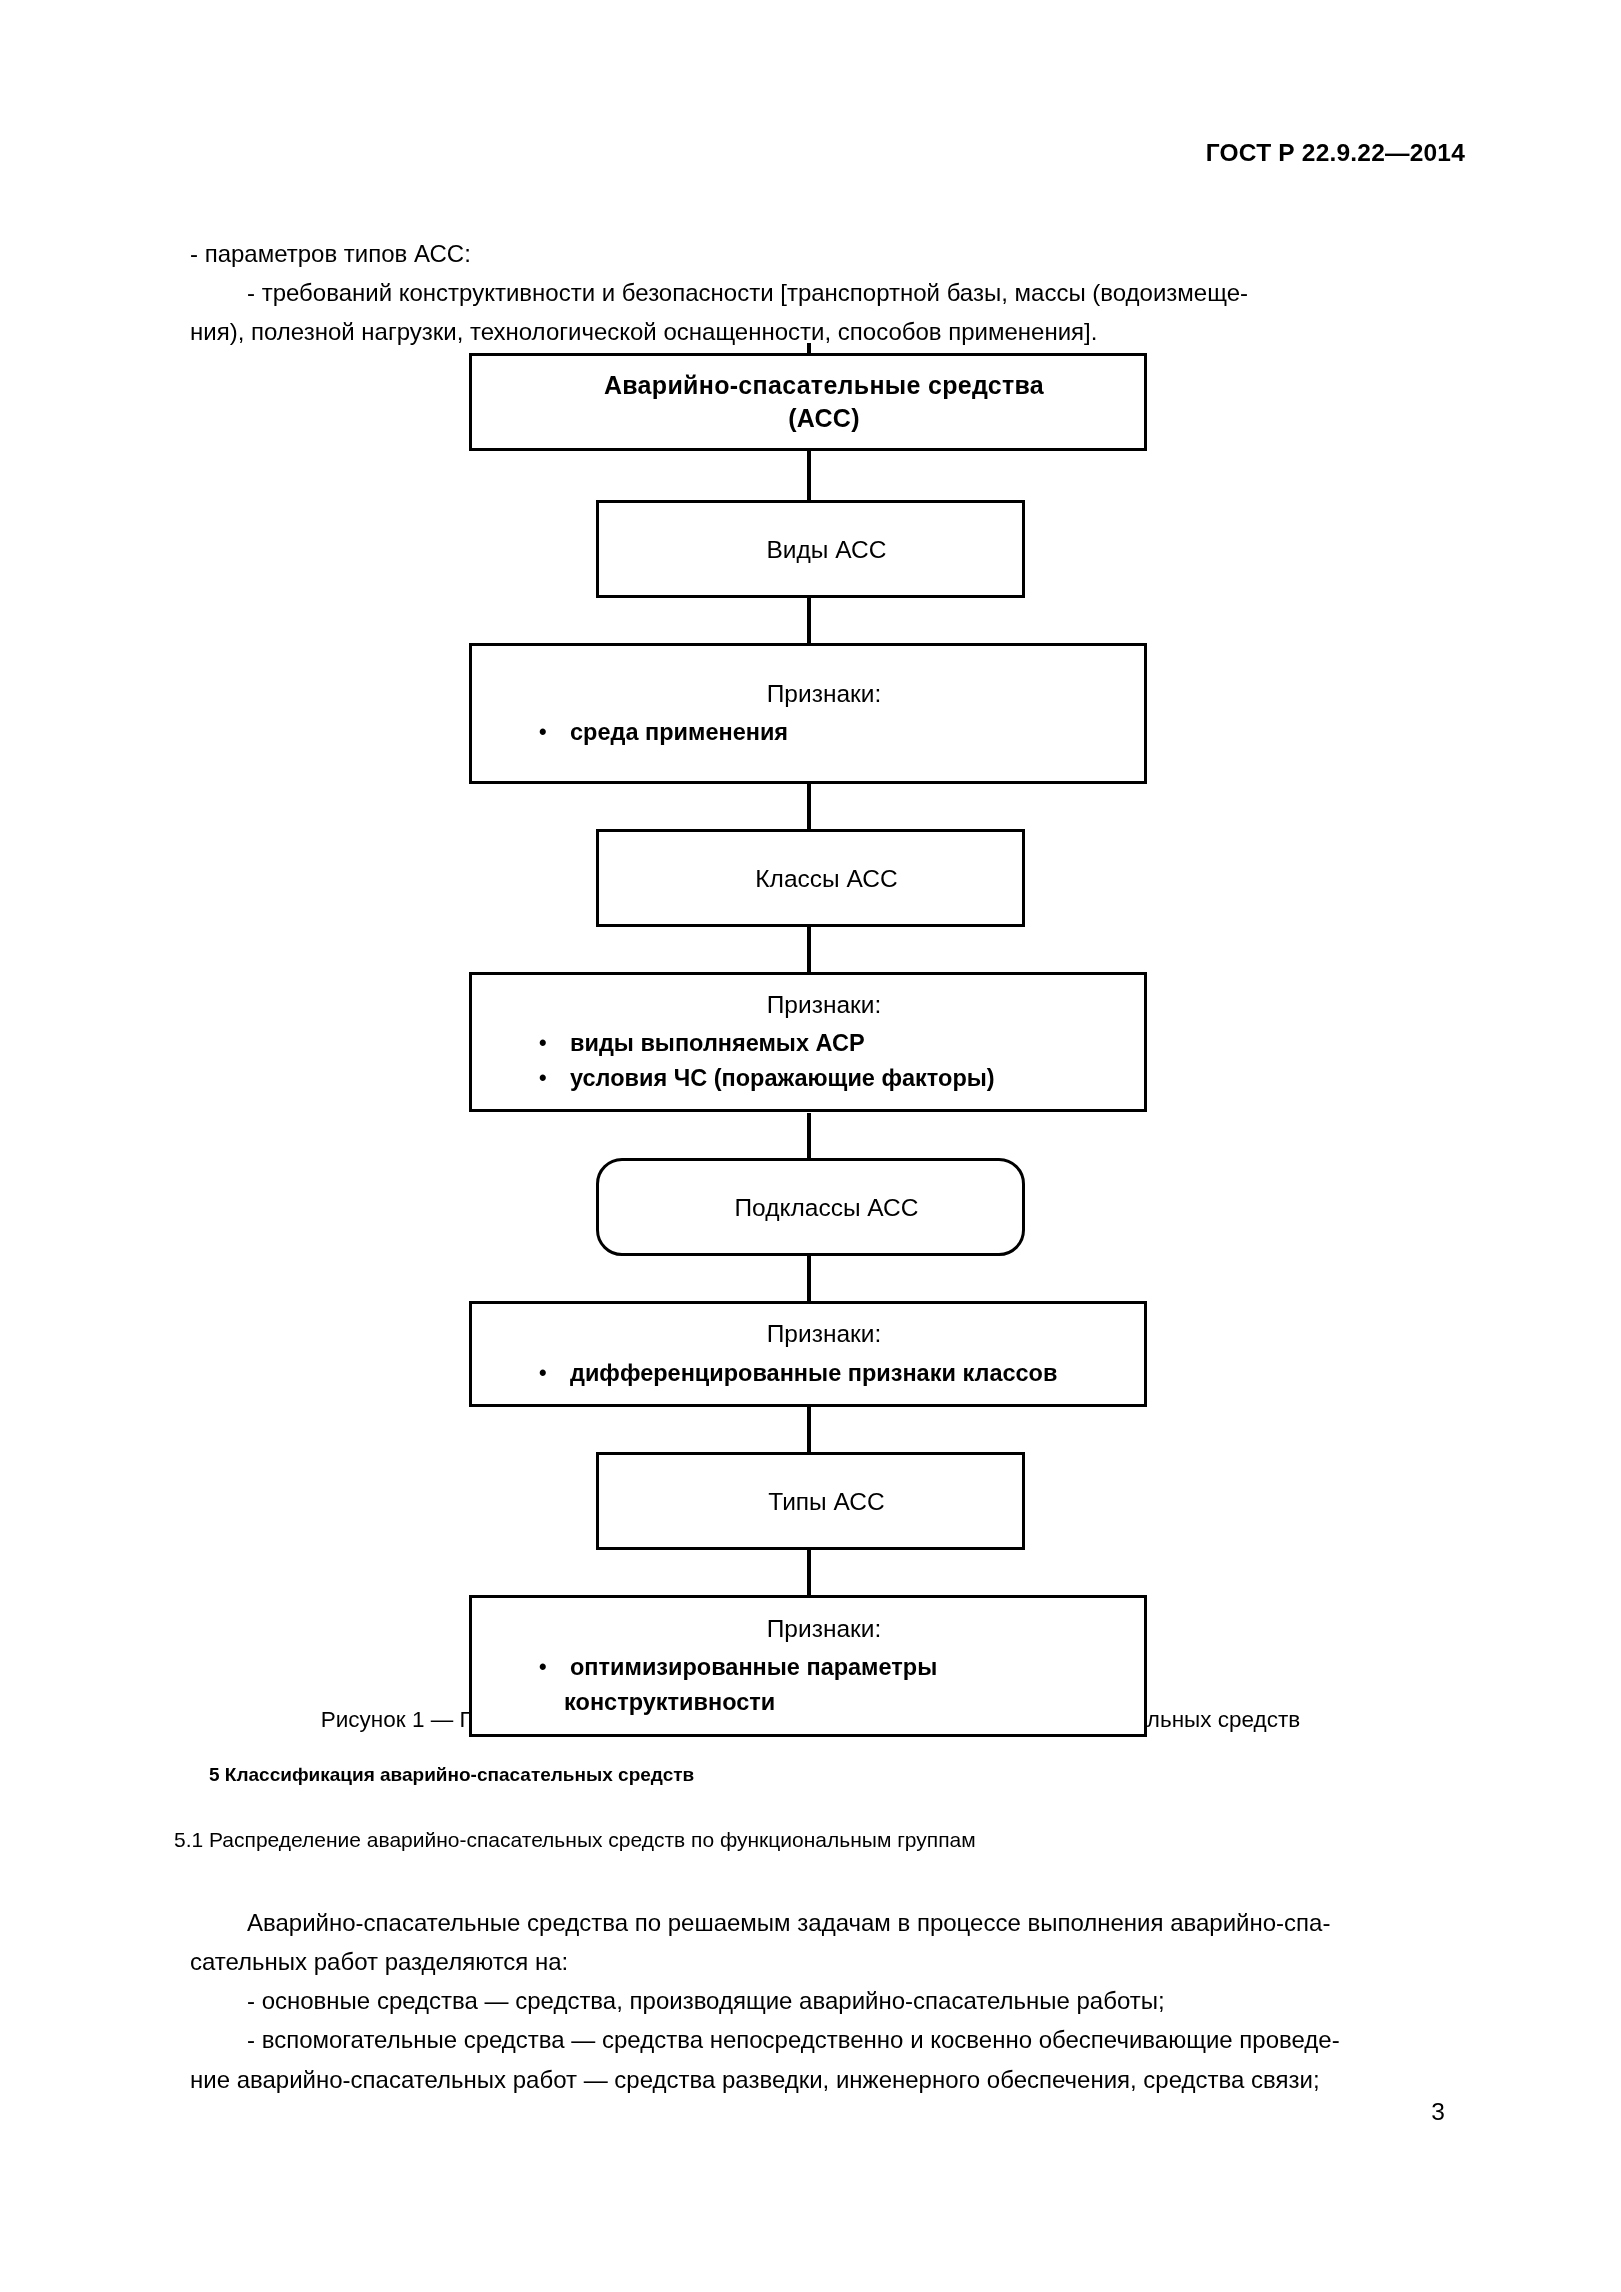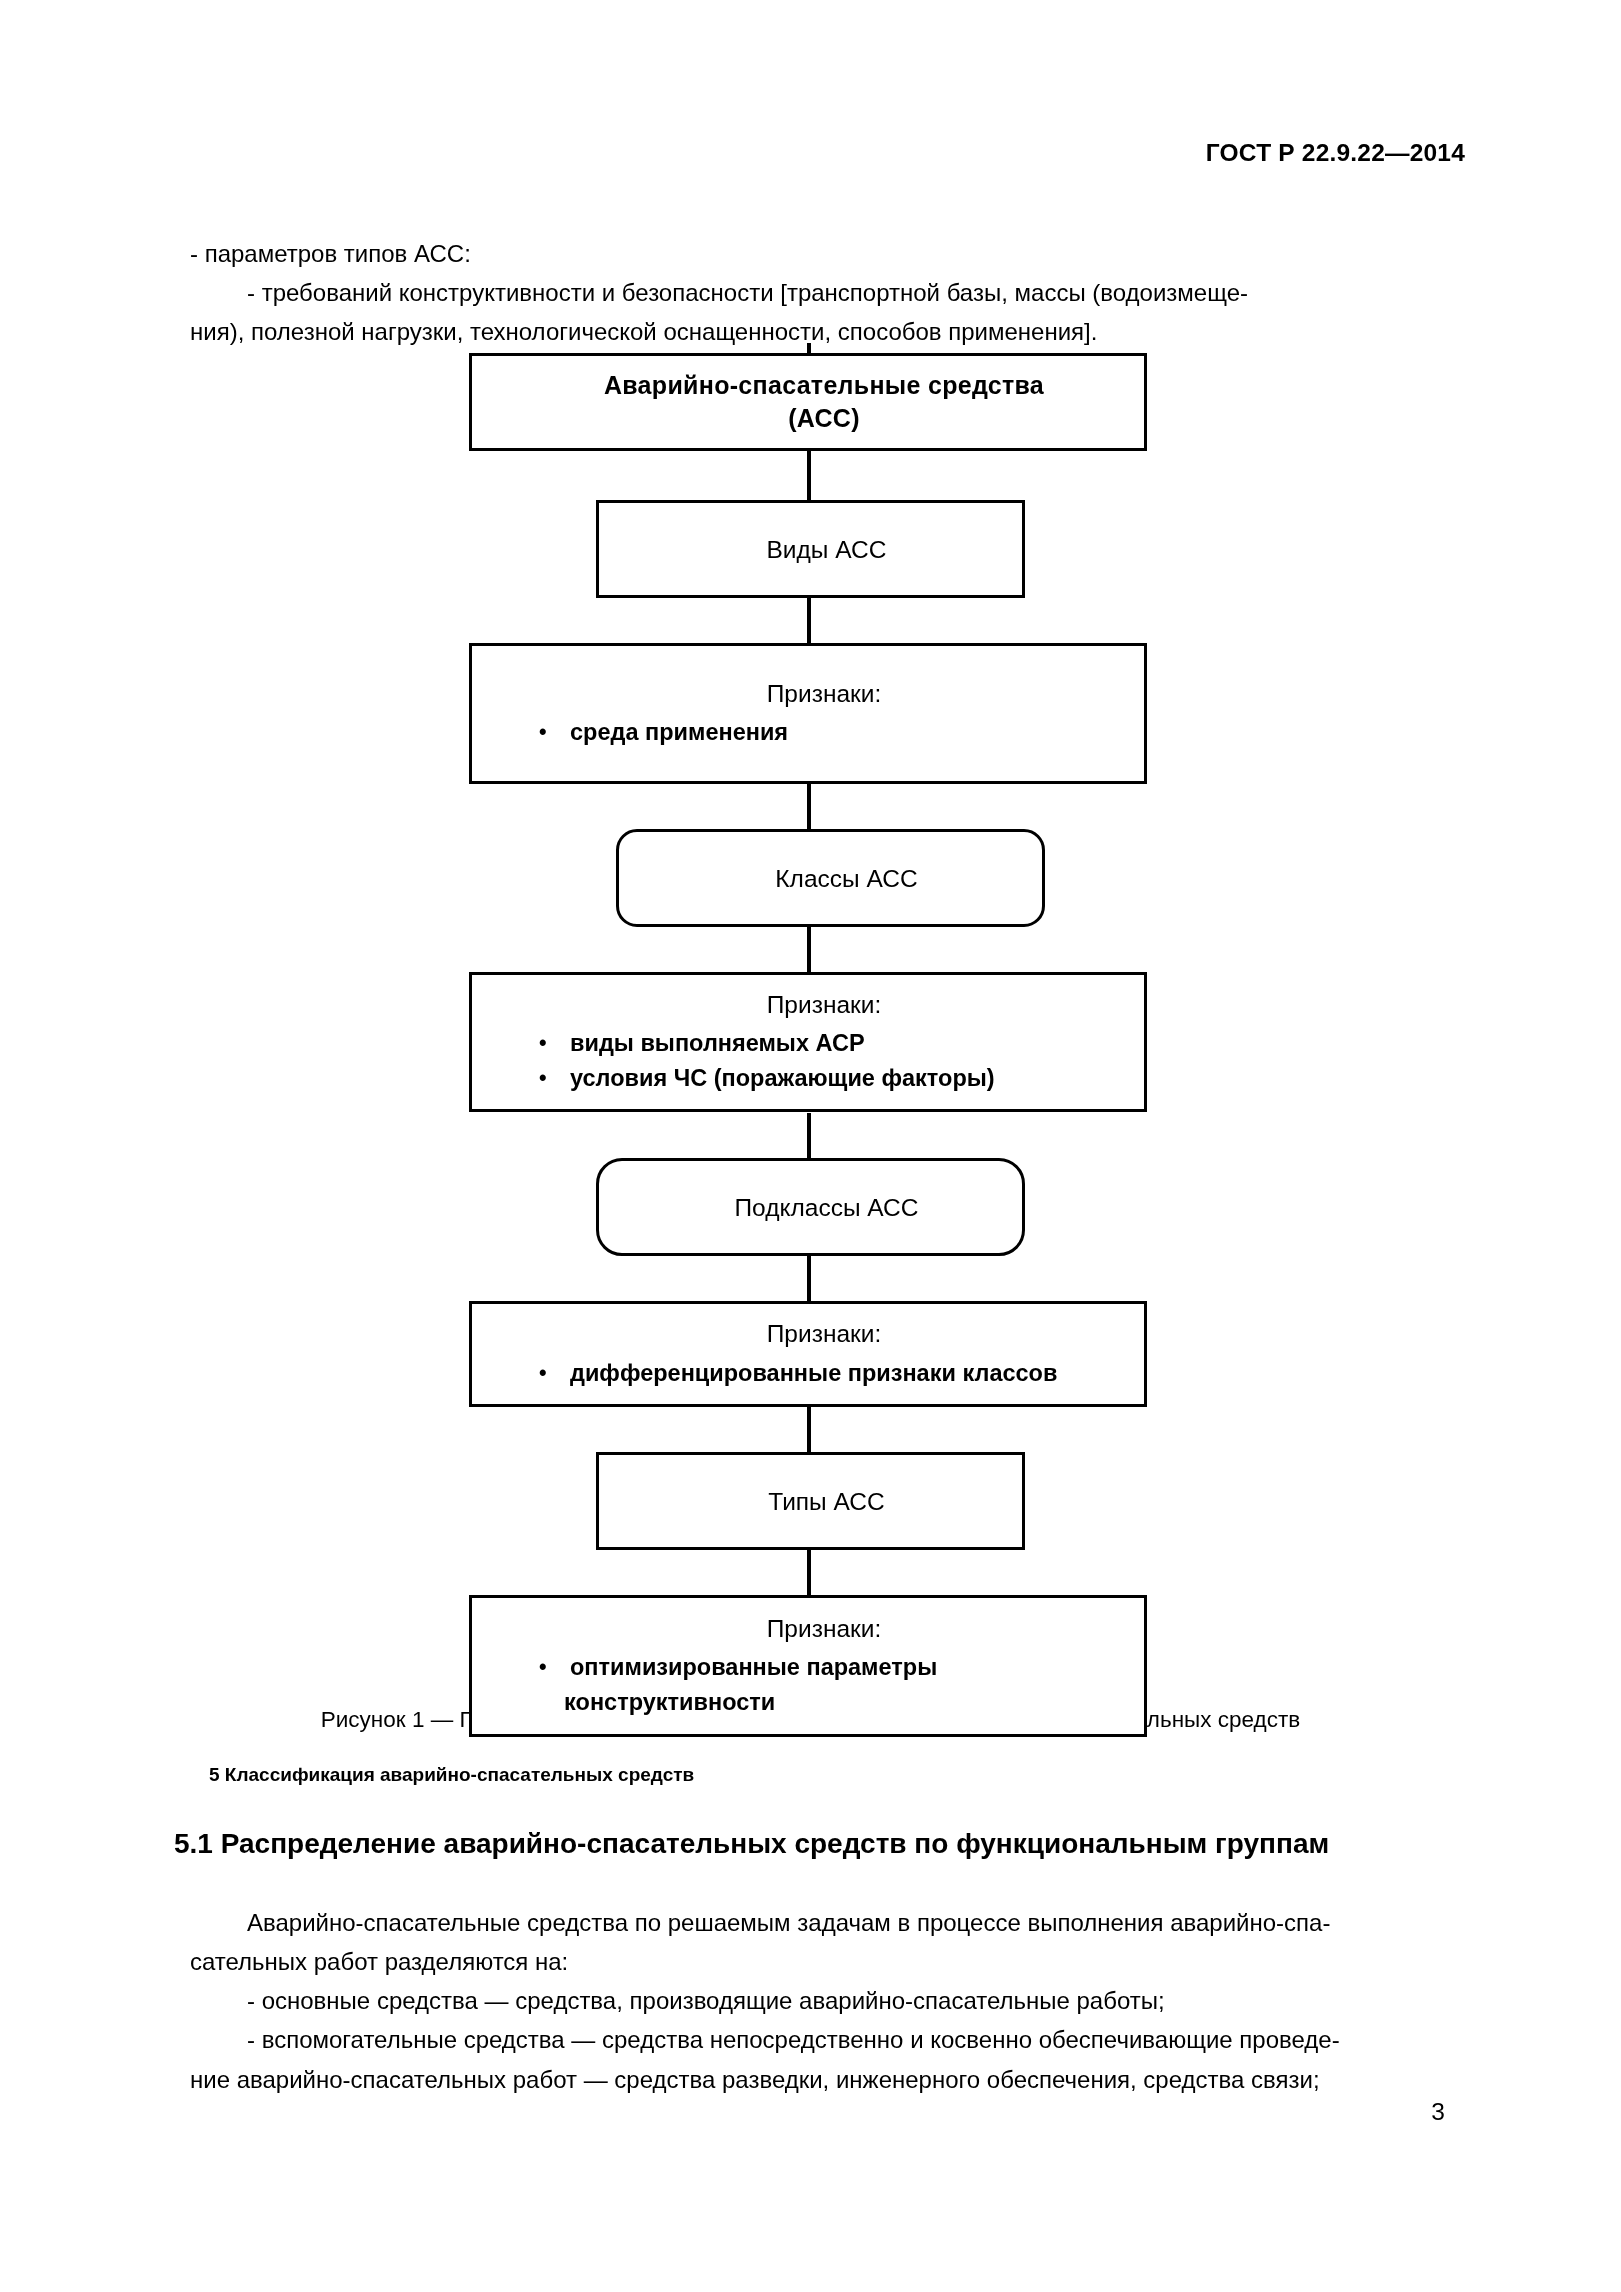--- a/index.html
+++ b/index.html
@@ -120,22 +120,22 @@
     top: 1764px;
     left: 174px;
     font-size: 19px;
     font-weight: bold;
     margin-left: 35px;
   }
   .h-sub {
     position: absolute;
     top: 1828px;
     left: 174px;
-    font-size: 28px;
-    font-weight: bold;
+    font-size: 21px;
+    font-weight: normal;
   }
 
   .p-b1 { position: absolute; top: 1887px; left: 174px; width: 1274px; }
   .p-b2 { position: absolute; top: 1926px; left: 174px; width: 1274px; }
   .p-b3 { position: absolute; top: 1965px; left: 174px; width: 1274px; }
   .p-b4 { position: absolute; top: 2004px; left: 174px; width: 1274px; }
   .p-b5 { position: absolute; top: 2044px; left: 174px; width: 1274px; }
 
   .page-number {
     position: absolute;
@@ -184,21 +184,21 @@
 
     <div class="node" style="left:469px; top:290px; width:678px; height:141px;">
       <div class="node-inner">
         <div class="node-title">Признаки:</div>
         <ul class="node-list">
           <li>среда применения</li>
         </ul>
       </div>
     </div>
 
-    <div class="node" style="left:616px; top:476px; width:429px; height:98px;border-radius:21px;">
+    <div class="node" style="left:596px; top:476px; width:429px; height:98px;">
       <div class="node-inner">
         <div class="node-title">Классы АСС</div>
       </div>
     </div>
 
     <div class="node" style="left:469px; top:619px; width:678px; height:140px;">
       <div class="node-inner">
         <div class="node-title">Признаки:</div>
         <ul class="node-list">
           <li>виды выполняемых АСР</li>

